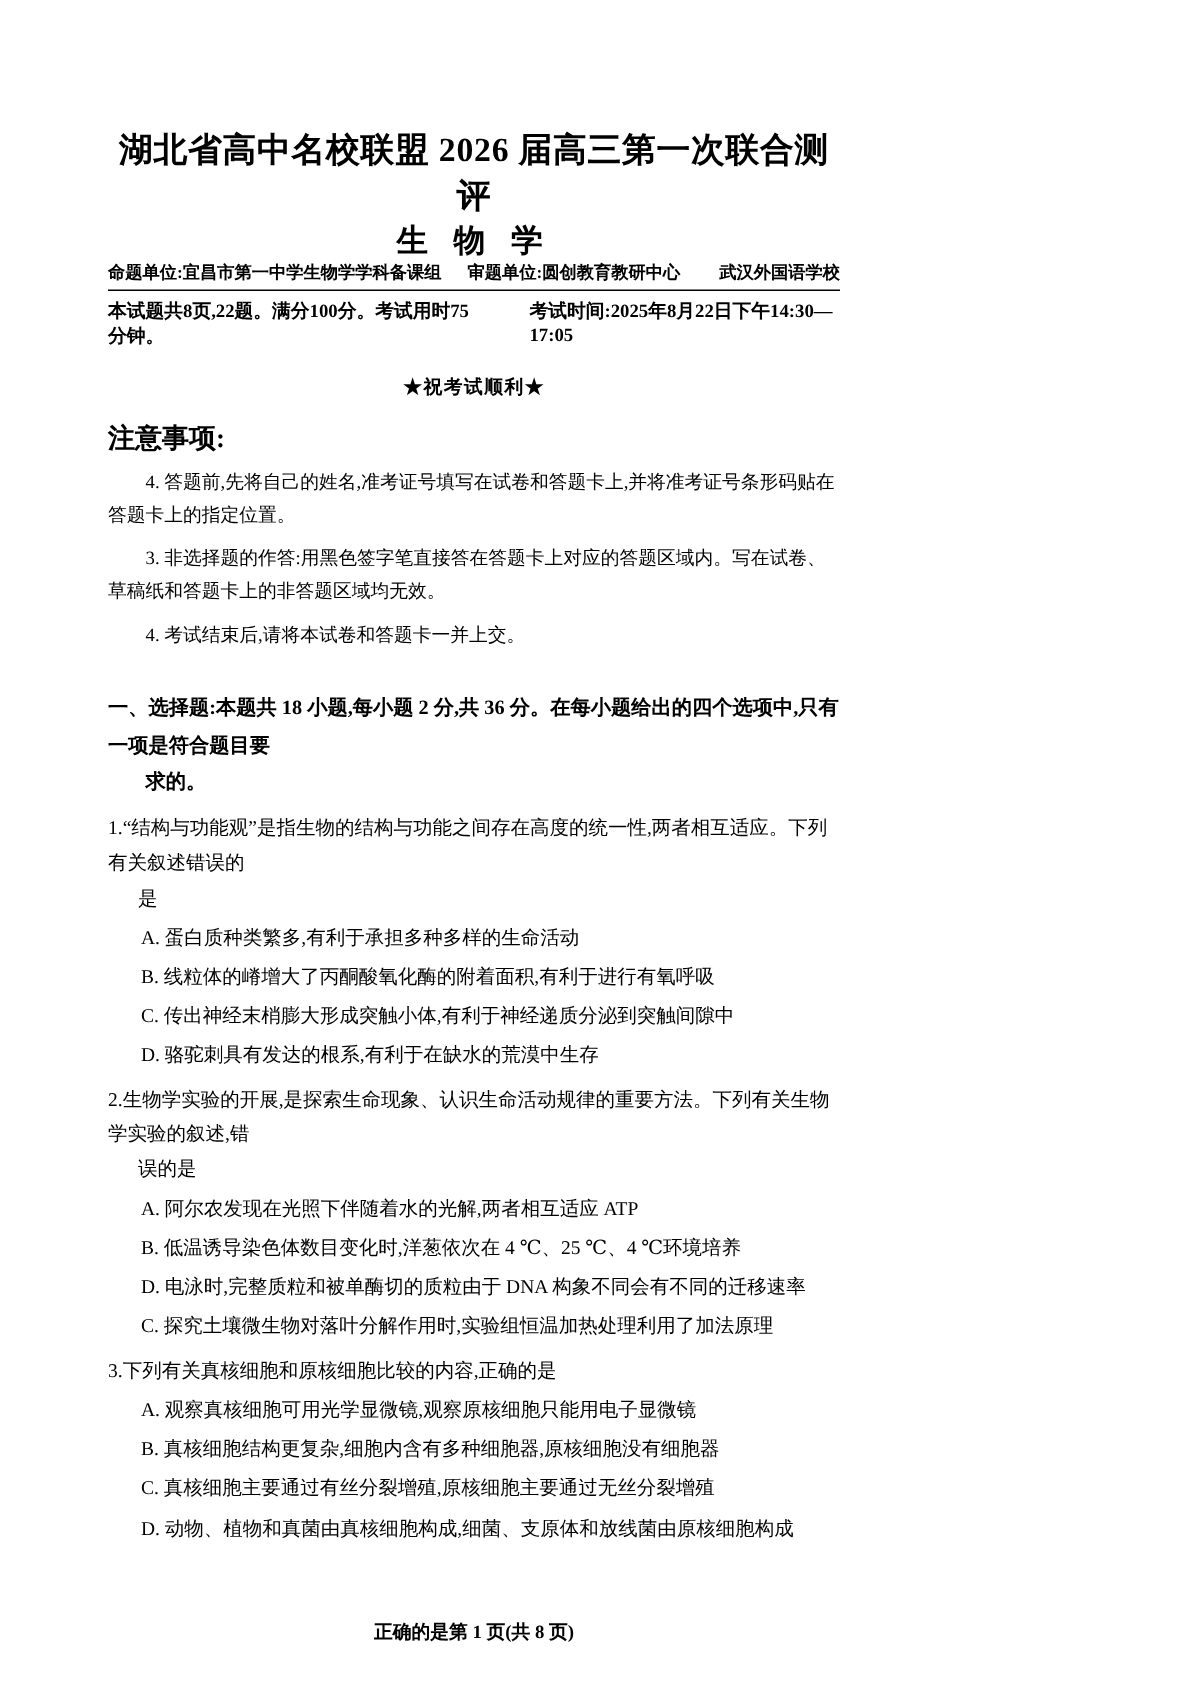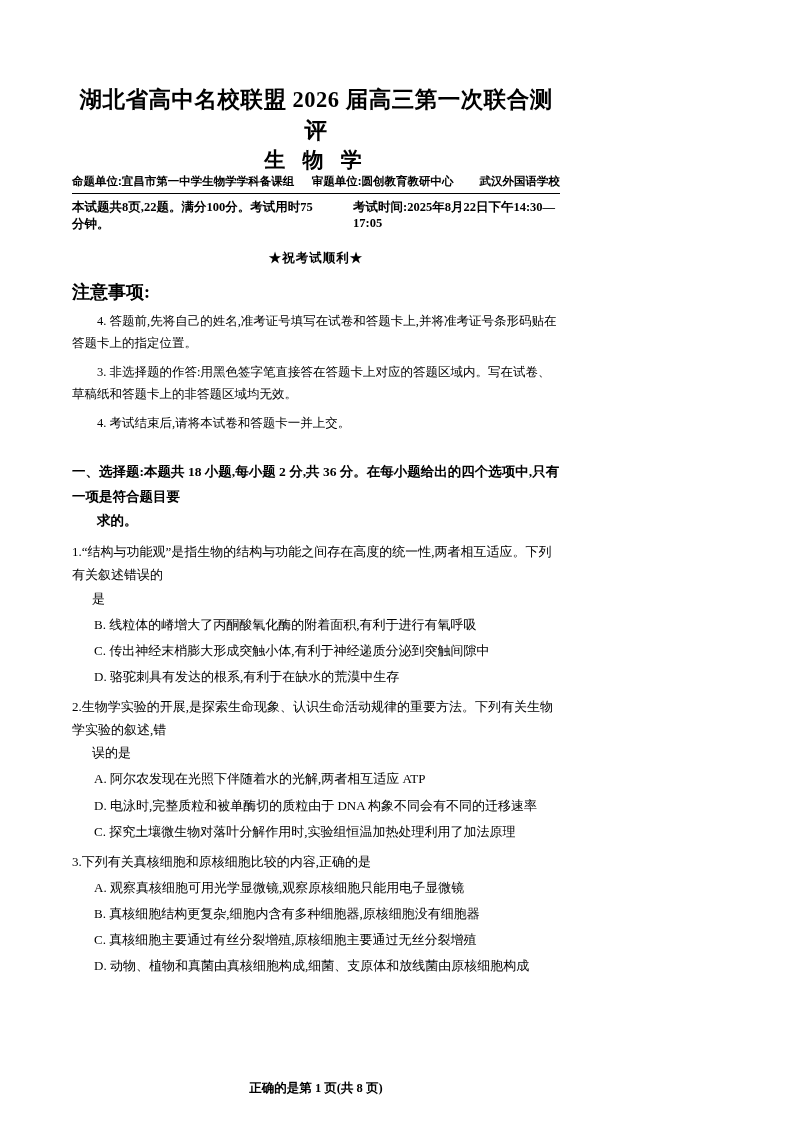--- a/index.html
+++ b/index.html
@@ -161,31 +161,33 @@
   <div class="section-head">
     <span>一、选择题:</span><span>本题共 18 小题,每小题 2 分,共 36 分。在每小题给出的四个选项中,只有一项是符合题目要</span>
     <span class="cont">求的。</span>
   </div>
 
   <div class="q">
     <div class="q-stem">
       <span>1.</span><span>“结构与功能观”是指生物的结构与功能之间存在高度的统一性,两者相互适应。下列有关叙述错误的</span>
       <span class="wrap2">是</span>
     </div>
+    <div class="opt">A. 蛋白质种类繁多,有利于承担多种多样的生命活动</div>
     <div class="opt">B. 线粒体的嵴增大了丙酮酸氧化酶的附着面积,有利于进行有氧呼吸</div>
     <div class="opt">C. 传出神经末梢膨大形成突触小体,有利于神经递质分泌到突触间隙中</div>
     <div class="opt">D. 骆驼刺具有发达的根系,有利于在缺水的荒漠中生存</div>
   </div>
 
   <div class="q">
     <div class="q-stem">
       <span>2.</span><span>生物学实验的开展,是探索生命现象、认识生命活动规律的重要方法。下列有关生物学实验的叙述,错</span>
       <span class="wrap2">误的是</span>
     </div>
     <div class="opt">A. 阿尔农发现在光照下伴随着水的光解,两者相互适应 ATP</div>
+    <div class="opt">B. 低温诱导染色体数目变化时,洋葱依次在 4 ℃、25 ℃、4 ℃环境培养</div>
     <div class="opt">D. 电泳时,完整质粒和被单酶切的质粒由于 DNA 构象不同会有不同的迁移速率</div>
     <div class="opt">C. 探究土壤微生物对落叶分解作用时,实验组恒温加热处理利用了加法原理</div>
   </div>
 
   <div class="q">
     <div class="q-stem">
       <span>3.</span><span>下列有关真核细胞和原核细胞比较的内容,正确的是</span>
     </div>
     <div class="opt">A. 观察真核细胞可用光学显微镜,观察原核细胞只能用电子显微镜</div>
     <div class="opt">B. 真核细胞结构更复杂,细胞内含有多种细胞器,原核细胞没有细胞器</div>

